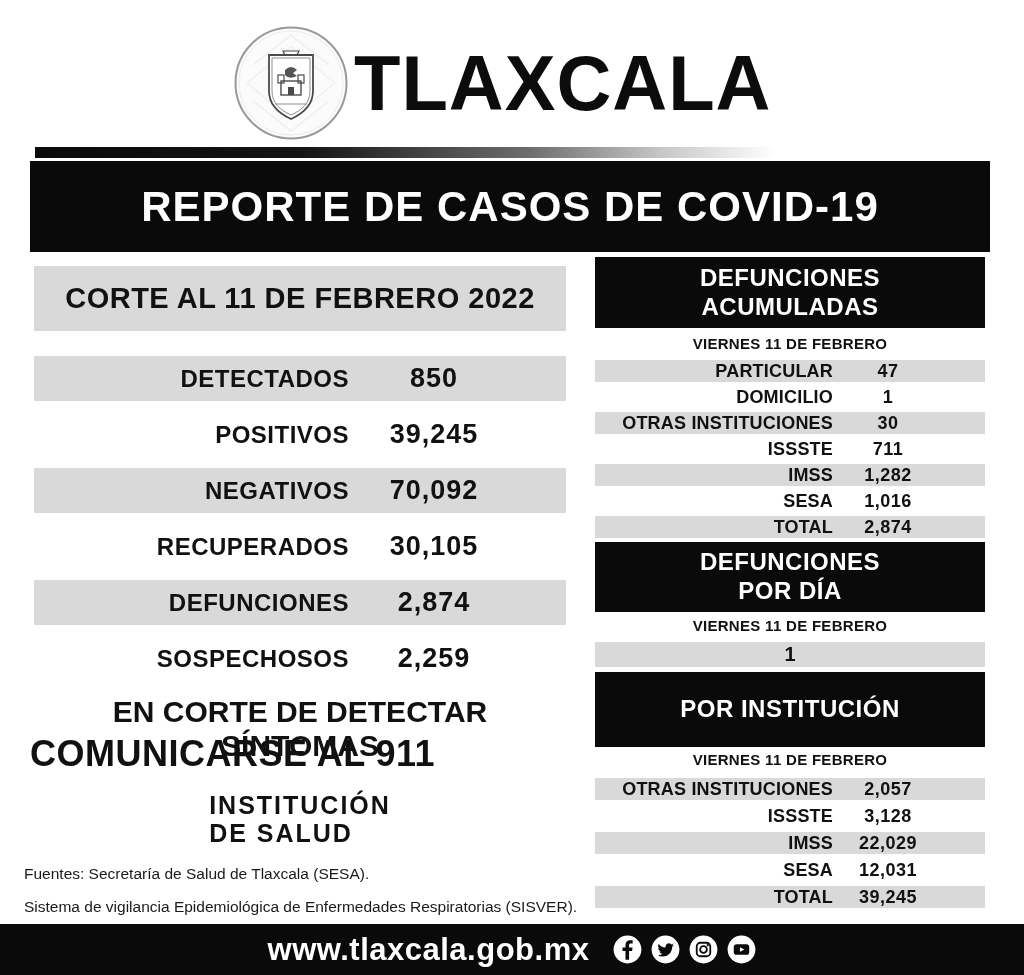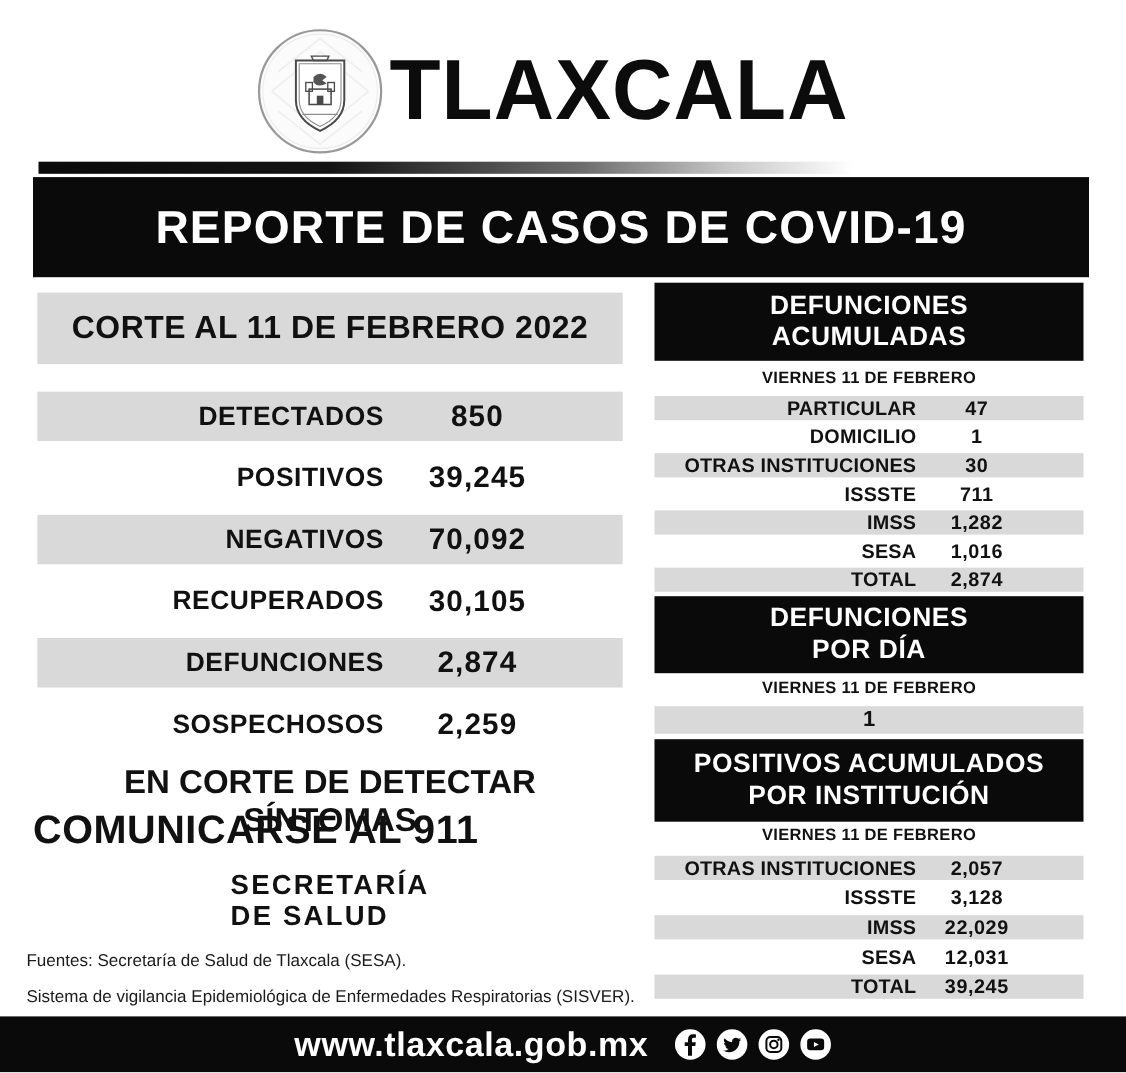--- a/index.html
+++ b/index.html
@@ -124,21 +124,21 @@
       <span class="stat-label">SOSPECHOSOS</span>
       <span class="stat-value">2,259</span>
     </div>
   </div>
 
   <div class="notice1">EN CORTE DE DETECTAR SÍNTOMAS</div>
   <div class="notice2">COMUNICARSE AL 911</div>
 
   <div class="ssalud">
     <span class="inner">
-      <span style="display:block">SECRETARÍA</span>
+      <span style="display:block">INSTITUCIÓN</span>
       <span style="display:block">DE SALUD</span>
     </span>
   </div>
 
   <div class="sources">
     <div>Fuentes:  Secretaría de Salud de Tlaxcala (SESA).</div>
     <div>Sistema de vigilancia Epidemiológica de Enfermedades Respiratorias (SISVER).</div>
   </div>
 
   <div class="rheader rh1">
@@ -178,21 +178,20 @@
   </div>
 
   <div class="rheader rh2">
     <span>DEFUNCIONES</span>
     <span>POR DÍA</span>
   </div>
   <div class="rdate rd2">VIERNES 11 DE FEBRERO</div>
   <div class="rsingle">1</div>
 
   <div class="rheader rh3">
-    <span>POSITIVOS ACUMULADOS</span>
     <span>POR INSTITUCIÓN</span>
   </div>
   <div class="rdate rd3">VIERNES 11 DE FEBRERO</div>
   <div class="rtable rt3">
     <div class="rrow shaded">
       <span class="rlabel">OTRAS INSTITUCIONES</span>
       <span class="rvalue">2,057</span>
     </div>
     <div class="rrow">
       <span class="rlabel">ISSSTE</span>

